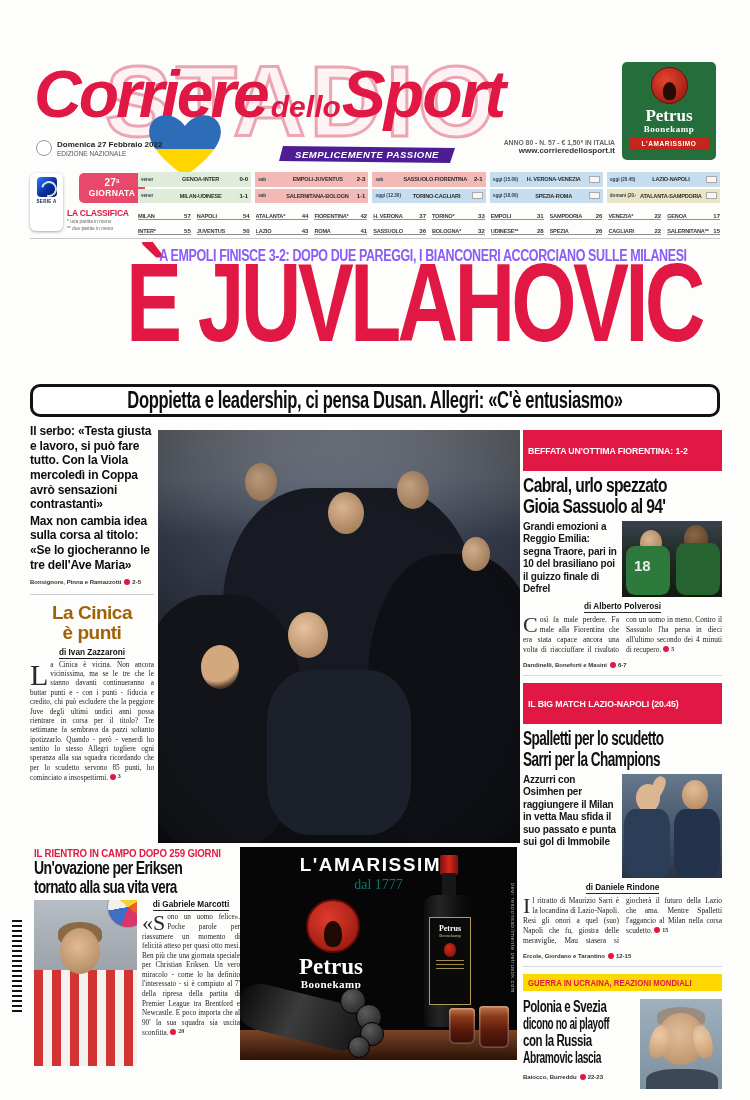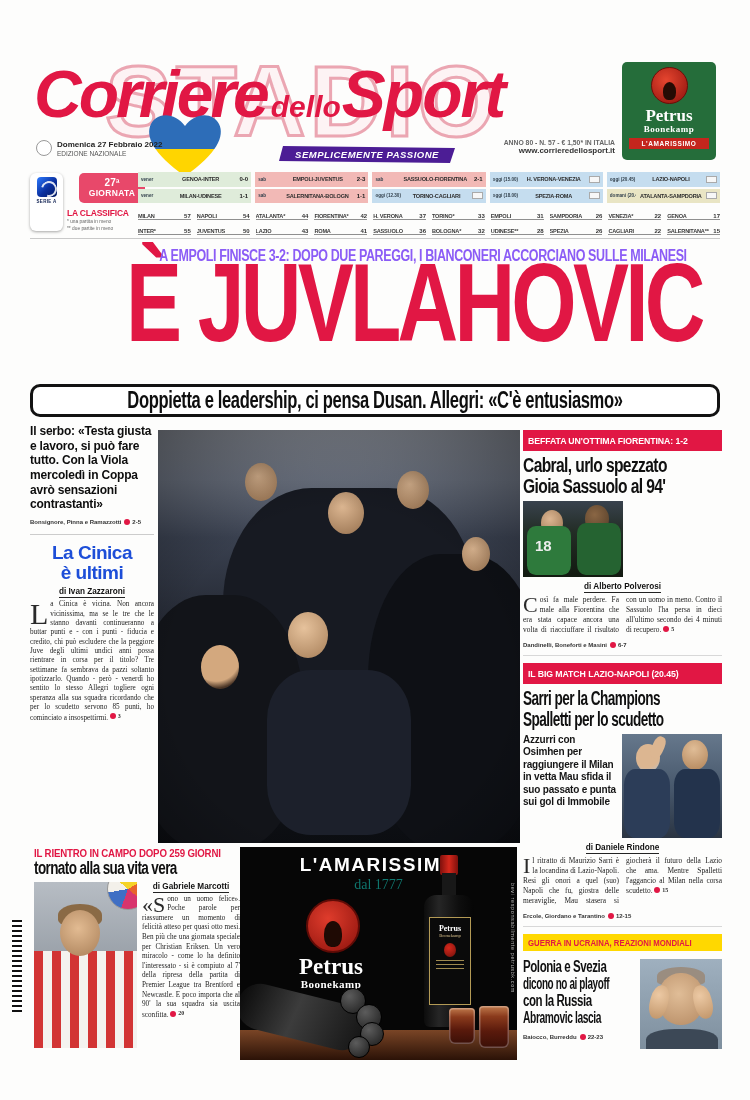--- a/index.html
+++ b/index.html
@@ -78,38 +78,38 @@
   .subheadbox .sh{font-size:23px;font-weight:800;letter-spacing:-.5px;color:#0e0e0e;transform:scaleX(.72);transform-origin:center;}
 
   
   .leftcol{position:absolute;left:30px;top:424px;width:124px;z-index:3;}
   .serbo{font-size:12px;font-weight:800;line-height:1.22;letter-spacing:-.2px;color:#0d0d0d;}
   .serbo p{margin:0 0 2px;}
   .btl{display:flex;align-items:center;gap:3px;font-size:6px;font-weight:bold;color:#333;margin-top:7px;}
   .pg{display:inline-flex;align-items:center;gap:2px;font-weight:bold;color:#333;font-size:6px;}
   .pg::before{content:"";width:6px;height:6px;border-radius:50%;background:#e11744;display:inline-block;flex:0 0 auto;}
   .lc-div{border-top:1px solid #ccc;margin:9px 0 8px;}
-  .cinica-title{text-align:center;font-size:19px;font-weight:900;line-height:1.04;color:#1d4ed8;letter-spacing:-.5px;}
+  .cinica-title{text-align:center;font-size:19px;font-weight:900;line-height:1.04;color:#a16207;letter-spacing:-.5px;}
   .author{display:block;text-align:center;font-size:8.2px;font-weight:bold;color:#111;margin:5px 0 4px;}
   .author span{border-bottom:1px solid #222;padding-bottom:1px;}
   .serif{font-family:"Liberation Serif",serif;}
   .cinica-body{font-size:7.2px;line-height:1.3;text-align:justify;color:#1d1d1d;}
   .dc{float:left;font-family:"Liberation Serif",serif;color:#2a2a2a;font-size:30px;line-height:.78;padding:2px 2px 0 0;}
   .dcs{float:left;font-family:"Liberation Serif",serif;color:#2a2a2a;font-size:22px;line-height:.8;padding:1px 2px 0 0;}
 
   
   .mainphoto{position:absolute;left:158px;top:430px;width:362px;height:413px;overflow:hidden;z-index:2;
      background:linear-gradient(180deg,#8a8f99 0%,#6d7482 12%,#3a4150 26%,#191c24 58%,#0b0d11 100%);}
   .face{position:absolute;border-radius:50%;background:radial-gradient(circle at 40% 35%,#dcb691,#96714f);}
   .blob{position:absolute;border-radius:42%;}
   .vign{position:absolute;inset:0;background:radial-gradient(circle at 50% 60%,transparent 55%,rgba(0,0,0,.45));}
 
   
   .rightcol{position:absolute;left:523px;top:430px;width:199px;z-index:3;}
-  .band{background:#e11744;color:#fff;font-weight:bold;font-size:9.5px;padding:5px 5px;letter-spacing:-.1px;}
+  .band{background:#e11744;color:#fff;font-weight:bold;font-size:9.5px;padding:15px 5px;letter-spacing:-.1px;}
   .band-y{background:#ffd800;color:#e11744;font-weight:bold;font-size:9.5px;padding:3px 5px;}
   .h2line{line-height:1.04;font-weight:900;font-size:20px;letter-spacing:-.8px;color:#101010;}
   .h3line{line-height:1.06;font-weight:900;font-size:16px;letter-spacing:-.6px;color:#101010;}
   .deckrow{display:flex;gap:5px;margin-top:4px;}
   .deck{font-size:10px;font-weight:800;line-height:1.25;letter-spacing:-.2px;color:#151515;flex:1;}
   .mini-photo{flex:0 0 100px;height:76px;position:relative;overflow:hidden;}
   .cols2{columns:2;column-gap:7px;font-size:7.4px;line-height:1.36;text-align:justify;color:#1c1c1c;}
   .rc-div{border-top:1px solid #d8d8d8;margin:7px 0;}
   .endpg{white-space:nowrap;}
 
@@ -370,31 +370,32 @@
   <div class="mainhead">
     <span class="sqzc mh">È JUVLAHOVIC</span>
   </div>
   <div class="subheadbox">
     <span class="sqzc sh">Doppietta e leadership, ci pensa Dusan. Allegri: «C'è entusiasmo»</span>
   </div>
 
   <div class="leftcol">
     <div class="serbo">
       <p>Il serbo: «Testa giusta e lavoro, si può fare tutto. Con la Viola mercoledì in Coppa avrò sensazioni contrastanti»</p>
+      <p>Max non cambia idea sulla corsa al titolo: «Se lo giocheranno le tre dell'Ave Maria»</p>
     </div>
     <div class="btl">
       <span>Bonsignore, Pinna e Ramazzotti</span>
       <span class="pg">
           <span>2-5</span>
         </span>
     </div>
     <div class="lc-div"></div>
     <div class="cinica-title">
       <span style="display:block">La Cinica</span>
-      <span style="display:block">è ultimi</span>
+      <span style="display:block">è punti</span>
     </div>
     <div class="author"><span>di Ivan Zazzaroni</span></div>
     <div class="serif cinica-body">
       <span class="dc">L</span><span>a Cinica è vicina. Non ancora vicinissima, ma se le tre che le stanno davanti continueranno a buttar punti e - con i punti - fiducia e credito, chi può escludere che la peggiore Juve degli ultimi undici anni possa rientrare in corsa per il titolo? Tre settimane fa sembrava da pazzi soltanto ipotizzarlo. Quando - però - venerdì ho sentito lo stesso Allegri togliere ogni speranza alla sua squadra ricordando che per lo scudetto servono 85 punti, ho cominciato a insospettirmi.</span>
       <span class="pg endpg">
           <span>3</span>
         </span>
     </div>
   </div>
 
@@ -415,20 +416,21 @@
   <div class="rightcol">
 
     <div class="band">
       <span class="sqz" style="transform:scaleX(.92)">BEFFATA UN'OTTIMA FIORENTINA: 1-2</span>
     </div>
     <div style="margin-top:4px;">
       <div class="h2line"><span class="sqz" style="transform:scaleX(.78)">Cabral, urlo spezzato</span></div>
       <div class="h2line"><span class="sqz" style="transform:scaleX(.78)">Gioia Sassuolo al 94'</span></div>
     </div>
     <div class="deckrow">
+      <div class="deck">Grandi emozioni a Reggio Emilia: segna Traore, pari in 10 del brasiliano poi il guizzo finale di Defrel</div>
       <div class="mini-photo" style="background:linear-gradient(180deg,#39424d 0%,#232d26 40%,#121a10 100%);">
         <div class="face" style="left:18%;top:12%;width:22px;height:26px;"></div>
         <div class="face" style="left:62%;top:6%;width:24px;height:28px;background:radial-gradient(circle at 40% 35%,#8a6644,#4f3a26);"></div>
         <div class="blob" style="left:4%;top:34%;width:44%;height:64%;background:#2e7a3c;border-radius:20%;"></div>
         <div class="blob" style="left:54%;top:30%;width:44%;height:68%;background:#256331;border-radius:20%;"></div>
         <div style="position:absolute;left:12%;top:48%;color:#eee;font-weight:900;font-size:15px;">18</div>
       </div>
     </div>
     <div class="author"><span>di Alberto Polverosi</span></div>
     <div class="serif cols2">
@@ -442,22 +444,22 @@
       <span class="pg">
           <span>6-7</span>
         </span>
     </div>
     <div class="rc-div"></div>
 
     <div class="band">
       <span class="sqz" style="transform:scaleX(.92)">IL BIG MATCH LAZIO-NAPOLI (20.45)</span>
     </div>
     <div style="margin-top:4px;">
+      <div class="h2line"><span class="sqz" style="transform:scaleX(.68)">Spalletti per lo scudetto</span></div>
       <div class="h2line"><span class="sqz" style="transform:scaleX(.68)">Sarri per la Champions</span></div>
-      <div class="h2line"><span class="sqz" style="transform:scaleX(.68)">Spalletti per lo scudetto</span></div>
     </div>
     <div class="deckrow">
       <div class="deck">Azzurri con Osimhen per raggiungere il Milan in vetta Mau sfida il suo passato e punta sui gol di Immobile</div>
       <div class="mini-photo" style="height:104px;background:linear-gradient(180deg,#66788c 0%,#46566a 55%,#2a3442 100%);">
         <div class="face" style="left:14%;top:10%;width:24px;height:28px;background:radial-gradient(circle at 42% 35%,#dcb691 60%,#bdbdbd 85%);"></div>
         <div class="blob" style="left:2%;top:34%;width:46%;height:66%;background:#2c3d58;border-radius:24%;"></div>
         <div class="face" style="left:60%;top:6%;width:26px;height:30px;background:radial-gradient(circle at 45% 30%,#e0bd97,#b08257);"></div>
         <div class="blob" style="left:52%;top:34%;width:46%;height:66%;background:#23334c;border-radius:24%;"></div>
         <div class="blob" style="left:30%;top:2%;width:12%;height:22%;background:#dcb691;border-radius:40%;transform:rotate(24deg);"></div>
       </div>
@@ -501,20 +503,23 @@
         <div class="ab-body"></div>
       </div>
     </div>
   </div>
 
   <div class="eriksen">
     <div class="ek-kicker">
       <span class="sqz" style="transform:scaleX(.88)">IL RIENTRO IN CAMPO DOPO 259 GIORNI</span>
     </div>
     <div class="h2line" style="font-size:18px;">
+      <span class="sqz" style="transform:scaleX(.78)">Un'ovazione per Eriksen</span>
+    </div>
+    <div class="h2line" style="font-size:18px;">
       <span class="sqz" style="transform:scaleX(.75)">tornato alla sua vita vera</span>
     </div>
     <div class="ek-row">
       <div class="ek-photo">
         <div class="ek-shirt"></div>
         <div class="ek-hair"></div>
         <div class="ek-head"></div>
         <div class="ball"></div>
       </div>
       <div class="ek-text">

